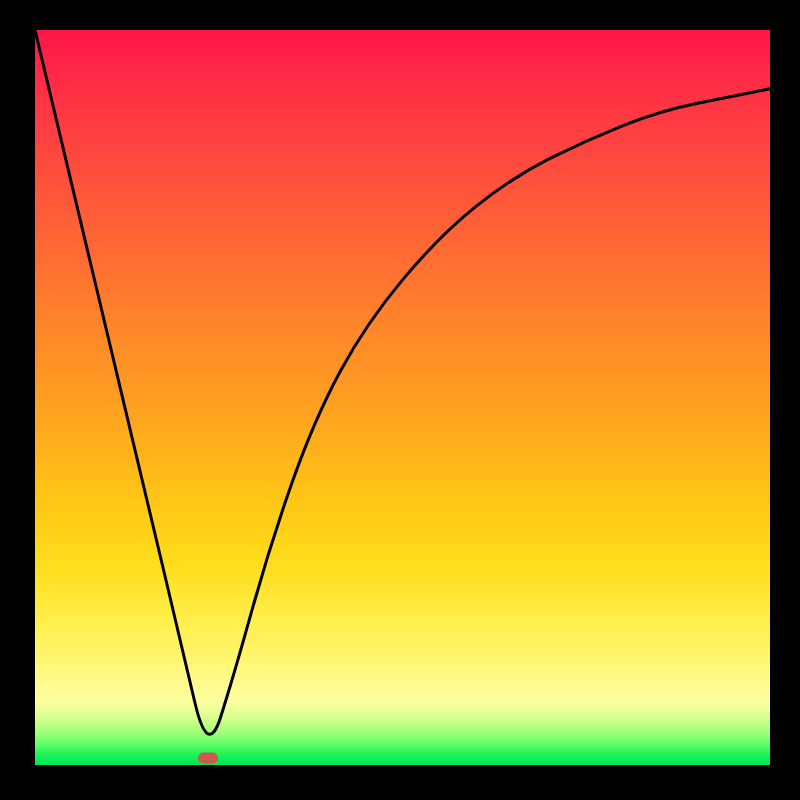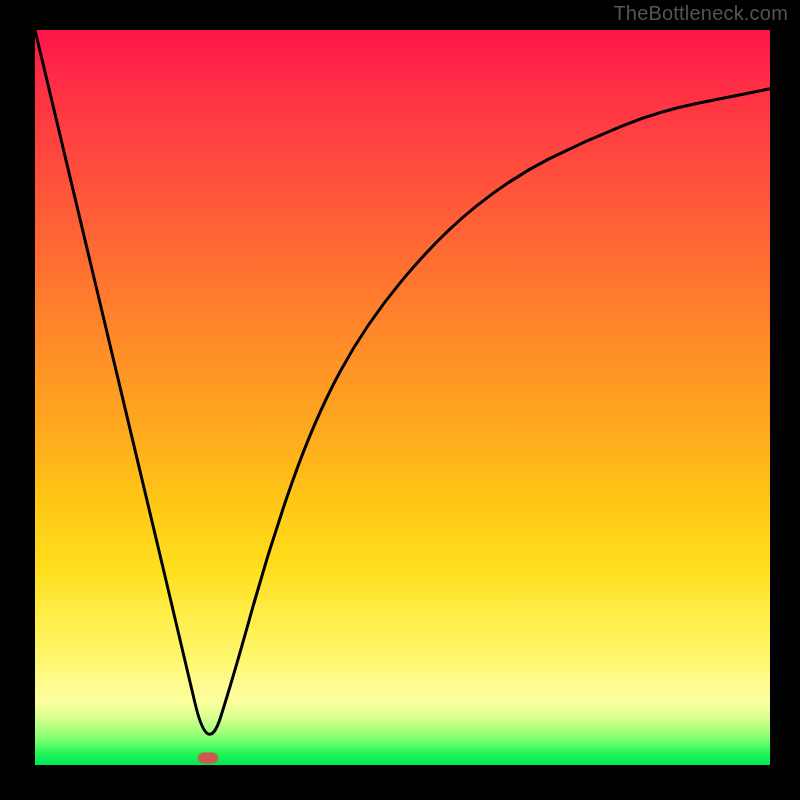--- a/index.html
+++ b/index.html
@@ -81,21 +81,20 @@
     background: #cc5a4d;
     z-index: 3;
     transform: translate(-50%, -50%);
   }
 </style>
 </head>
 <body>
 
 <div class="wrap">
 
-  <div class="attribution">TheBottleneck.com</div>
 
   <div class="frame">
     <div class="plot">
       <div class="gradient"></div>
 
       <svg class="curve" viewBox="0 0 735 735" preserveAspectRatio="none">
         <path id="curve-path" d="M 0 0 Q 0 0 18.375 77.17500000000001 Q 36.75 154.35000000000002 55.125 231.52500000000003 Q 73.5 308.70000000000005 91.875 385.875 Q 110.25 463.05 128.625 540.225 Q 147 617.4 159.8625 672.525 Q 172.725 727.65 185.5875 687.2249999999999 Q 198.45000000000002 646.8 216.82500000000002 580.65 Q 235.20000000000002 514.5 257.25 452.025 Q 279.3 389.55 305.025 341.775 Q 330.75 294 367.5 249.90000000000003 Q 404.25000000000006 205.80000000000007 441 176.40000000000003 Q 477.75 147 514.5 128.625 Q 551.25 110.25 588 95.55000000000001 Q 624.75 80.85000000000002 661.5 73.5 Q 698.25 66.14999999999998 716.625 62.474999999999966 T 735 58.799999999999955" fill="none" stroke="#000" stroke-width="3" stroke-linejoin="round" stroke-linecap="round"></path>
       </svg>
 
       <div id="marker" class="marker" style="left: 172.725px; top: 727.65px; background: rgb(204, 90, 77);"></div>

